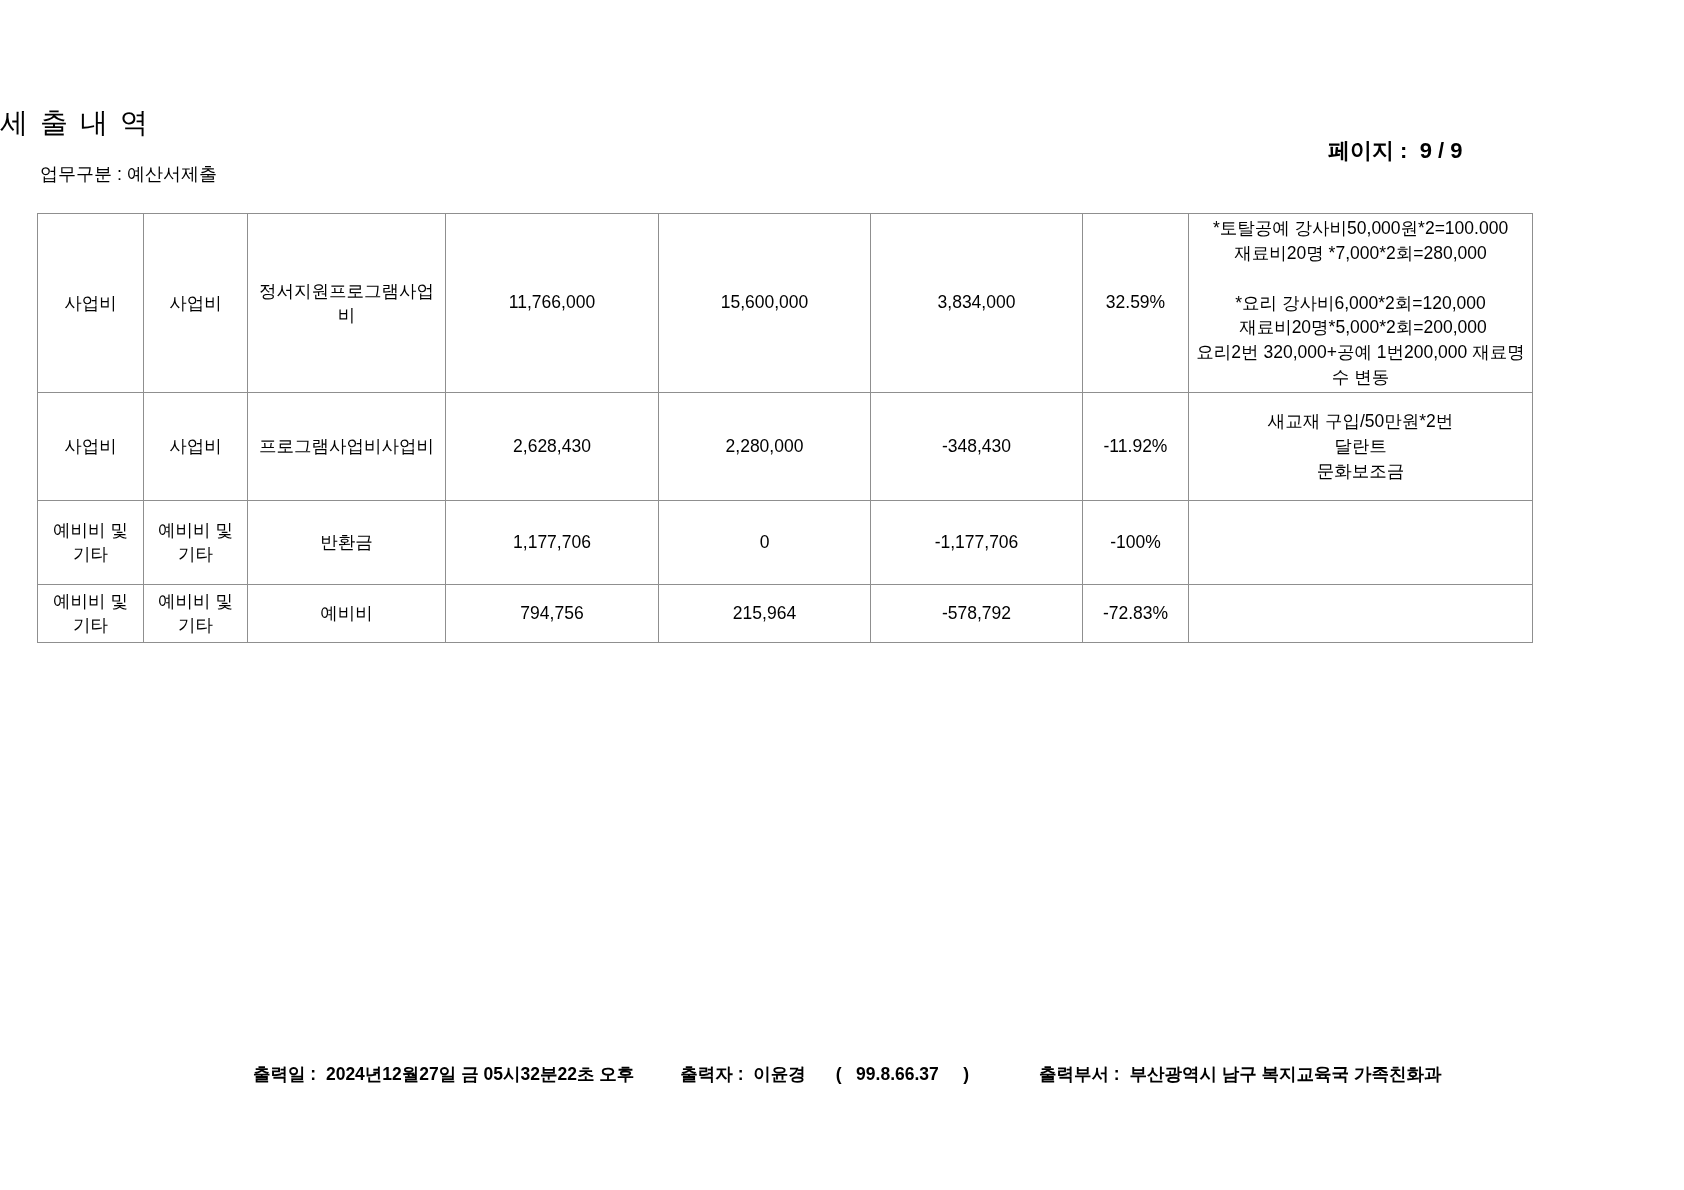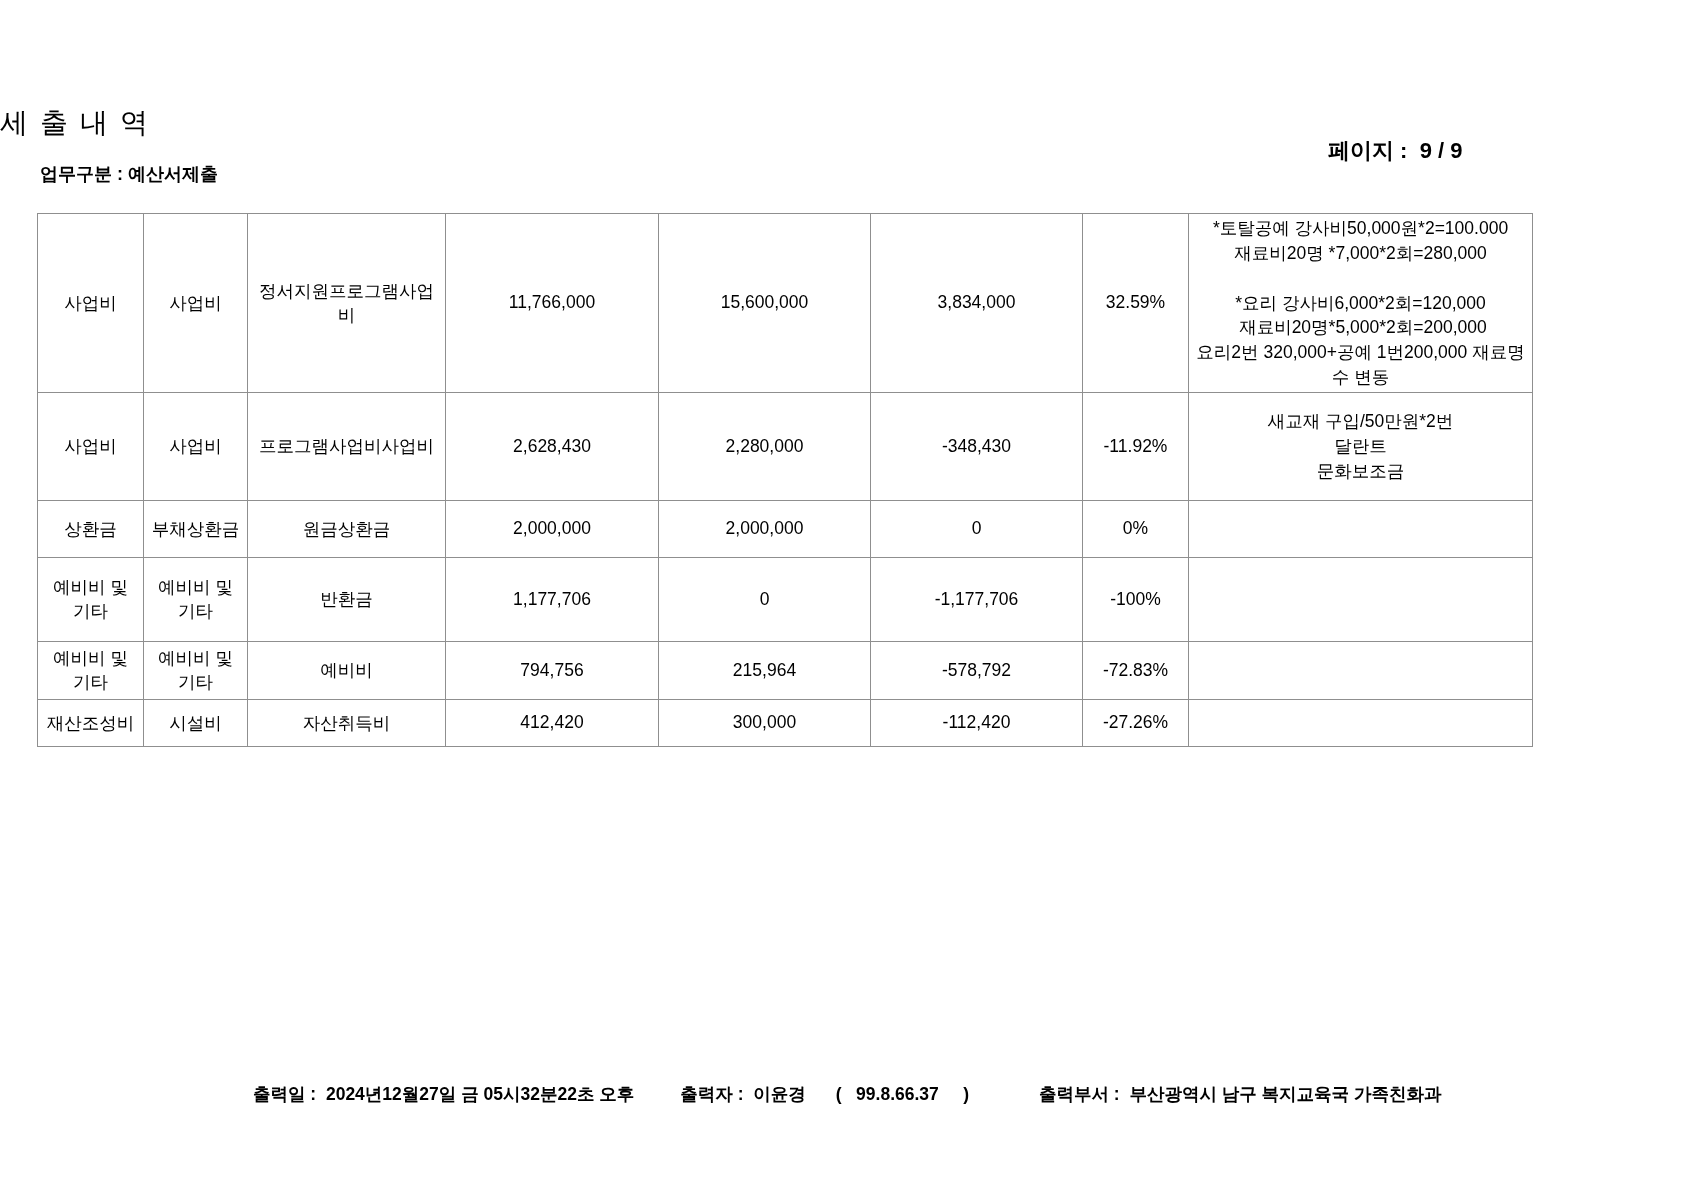--- a/index.html
+++ b/index.html
@@ -11,21 +11,21 @@
   .title{
     position:absolute;top:104px;left:0;width:1580px;
     text-align:left;font-size:28px;font-weight:normal;letter-spacing:12px;
   }
   .page-info{
     position:absolute;top:136px;left:1328px;
     font-size:22px;font-weight:bold;white-space:pre;
   }
   .division{
     position:absolute;top:162px;left:40px;
-    font-size:18px;font-weight:bold;white-space:pre;
+    font-size:18px;font-weight:normal;white-space:pre;
   }
   table.report{
     position:absolute;top:213px;left:37px;width:1495px;
     border-collapse:collapse;table-layout:fixed;
   }
   table.report td{
     border:1px solid #8f8f8f;vertical-align:middle;
     font-size:17.5px;padding:2px 6px;overflow:hidden;word-break:break-all;text-align:center;
   }
   col.c1{width:106px}col.c2{width:104px}col.c3{width:198px}
@@ -34,21 +34,21 @@
   tr.r1{height:142px}tr.r2{height:108px}tr.r3{height:57px}
   tr.r4{height:84px}tr.r5{height:58px}tr.r6{height:47px}
   td.num{text-align:right;padding-right:9px;white-space:nowrap;}
   td.note{
     font-size:14.5px;line-height:1.42;white-space:pre-wrap;
     vertical-align:middle;padding:4px 6px 4px 9px;word-break:normal;
   }
   .footer{
     position:absolute;top:1062px;left:253px;
     font-size:17.5px;font-weight:bold;white-space:pre;
-    display:flex;align-items:baseline;margin-top:20px;
+    display:flex;align-items:baseline;
   }
   .footer .fgap1{margin-left:46px;}
   .footer .fgap2{margin-left:30px;}
   .footer .fgap3{margin-left:70px;}
 </style>
 </head>
 <body>
 
 <div class="title">세출내역</div>
 
@@ -88,60 +88,40 @@
       <td>사업비</td>
       <td>프로그램사업비사업비</td>
       <td class="num">2,628,430</td>
       <td class="num">2,280,000</td>
       <td class="num">-348,430</td>
       <td class="num">-11.92%</td>
       <td class="note">새교재 구입/50만원*2번
 달란트
 문화보조금</td>
     </tr>
-    <tr class="r3">
-      <td>상환금</td>
-      <td>부채상환금</td>
-      <td>원금상환금</td>
-      <td class="num">2,000,000</td>
-      <td class="num">2,000,000</td>
-      <td class="num">0</td>
-      <td class="num">0%</td>
-      <td class="note"></td>
-    </tr>
     <tr class="r4">
       <td>예비비 및 기타</td>
       <td>예비비 및 기타</td>
       <td>반환금</td>
       <td class="num">1,177,706</td>
       <td class="num">0</td>
       <td class="num">-1,177,706</td>
       <td class="num">-100%</td>
       <td class="note"></td>
     </tr>
     <tr class="r5">
       <td>예비비 및 기타</td>
       <td>예비비 및 기타</td>
       <td>예비비</td>
       <td class="num">794,756</td>
       <td class="num">215,964</td>
       <td class="num">-578,792</td>
       <td class="num">-72.83%</td>
       <td class="note"></td>
     </tr>
-    <tr class="r6">
-      <td>재산조성비</td>
-      <td>시설비</td>
-      <td>자산취득비</td>
-      <td class="num">412,420</td>
-      <td class="num">300,000</td>
-      <td class="num">-112,420</td>
-      <td class="num">-27.26%</td>
-      <td class="note"></td>
-    </tr>
   </tbody>
 </table>
 
 <div class="footer">
   <span><span>출력일 :  </span><span>2024년12월27일 금 05시32분22초 오후</span></span>
   <span class="fgap1"><span>출력자 :  </span><span>이윤경</span></span>
   <span class="fgap2">(   99.8.66.37     )</span>
   <span class="fgap3"><span>출력부서 :  </span><span>부산광역시 남구 복지교육국 가족친화과</span></span>
 </div>
 

